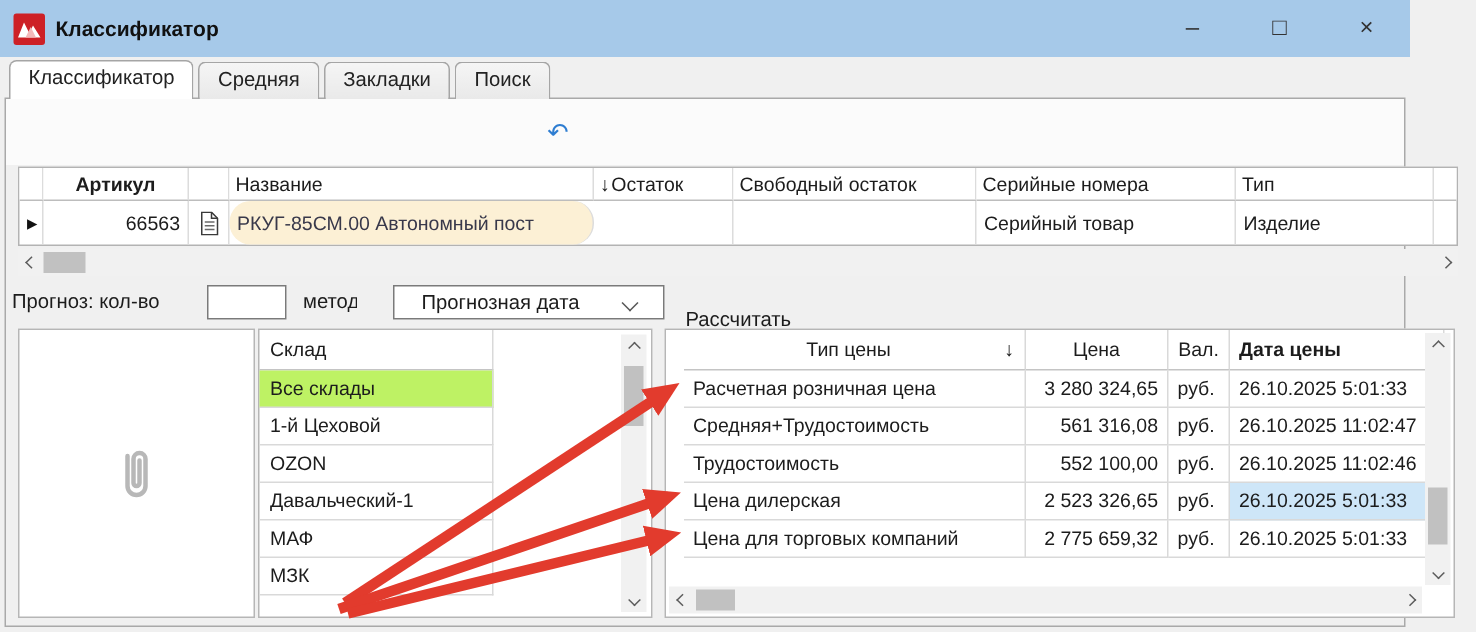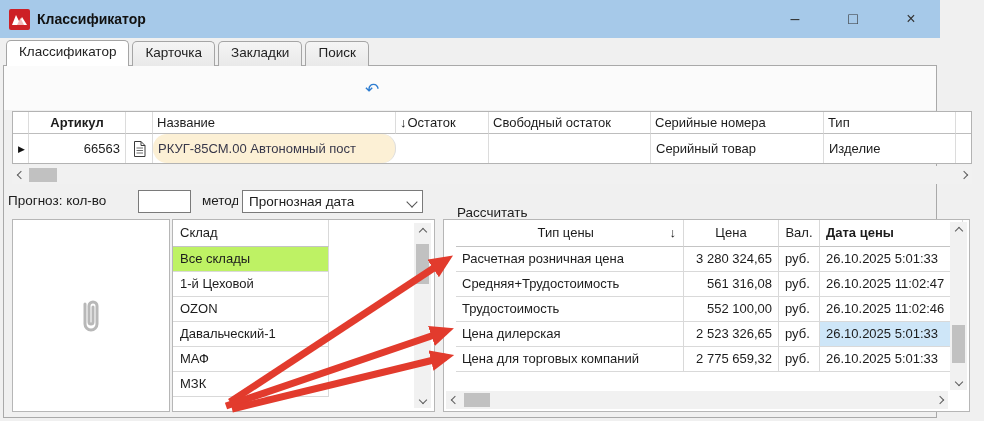--- a/index.html
+++ b/index.html
@@ -49,22 +49,22 @@
   .thumb { position:absolute; background:#c1c1c1; }
   .chev { width:6px; height:6px; border-right:1.4px solid #5c5c5c; border-bottom:1.4px solid #5c5c5c; }
   .chev.r { transform:rotate(-45deg); } .chev.l { transform:rotate(135deg); }
   .chev.u { transform:rotate(-135deg); } .chev.d { transform:rotate(45deg); }
 
   
   .forecast { position:absolute; left:8px; top:189px; height:26px; width:960px; }
   .forecast .lbl { position:absolute; top:4px; font-size:13.5px; color:#1c1c1c; white-space:nowrap; }
   .qty-input { position:absolute; left:130px; top:1px; width:53px; height:23px; border:1px solid #7a7a7a; background:#fff; font-size:13px; padding:0 4px; }
   .method-lbl { left:194px !important; width:36px; overflow:hidden; }
-  .combo { position:absolute; left:234px; top:1px; width:181px; height:23px; border:1px solid #7a7a7a; background:#fff;
-           display:flex; align-items:center; padding:0 6px; }
+  .combo { position:absolute; left:254px; top:1px; width:181px; height:23px; border:1px solid #7a7a7a; background:#fff;
+           display:flex; align-items:center; padding:0 18px; }
   .combo .val { flex:1; font-size:13.5px; white-space:nowrap; overflow:hidden; }
   .calc-btn { left:449px !important; font-size:13.5px;margin-top:12px; }
 
   
   .box { position:absolute; top:219px; height:193px; background:#fff; border:1px solid #b6b6b6; }
   .attach-panel { left:12px; width:158px; display:flex; align-items:center; justify-content:center; }
 
   .wh-box { left:172px; width:263px; }
   .wh-col { position:absolute; left:0; top:0; width:156px; }
   .wh-h { height:27px; line-height:26px; padding:0 7px; border-bottom:1px solid #c4c4c4; border-right:1px solid #d9d9d9; }
@@ -101,21 +101,21 @@
     <div class="title-text">Классификатор</div>
     <div class="win-controls">
       <div class="win-btn">–</div>
       <div class="win-btn">□</div>
       <div class="win-btn">×</div>
     </div>
   </div>
 
   <div class="tabbar">
     <div class="tab active">Классификатор</div>
-    <div class="tab">Карточка</div>
+    <div class="tab">Средняя</div>
     <div class="tab">Закладки</div>
     <div class="tab">Поиск</div>
   </div>
 
   <div class="content"></div>
 
   <div class="toolbar">
     <div class="undo-btn">
       <span>↶</span>
     </div>

